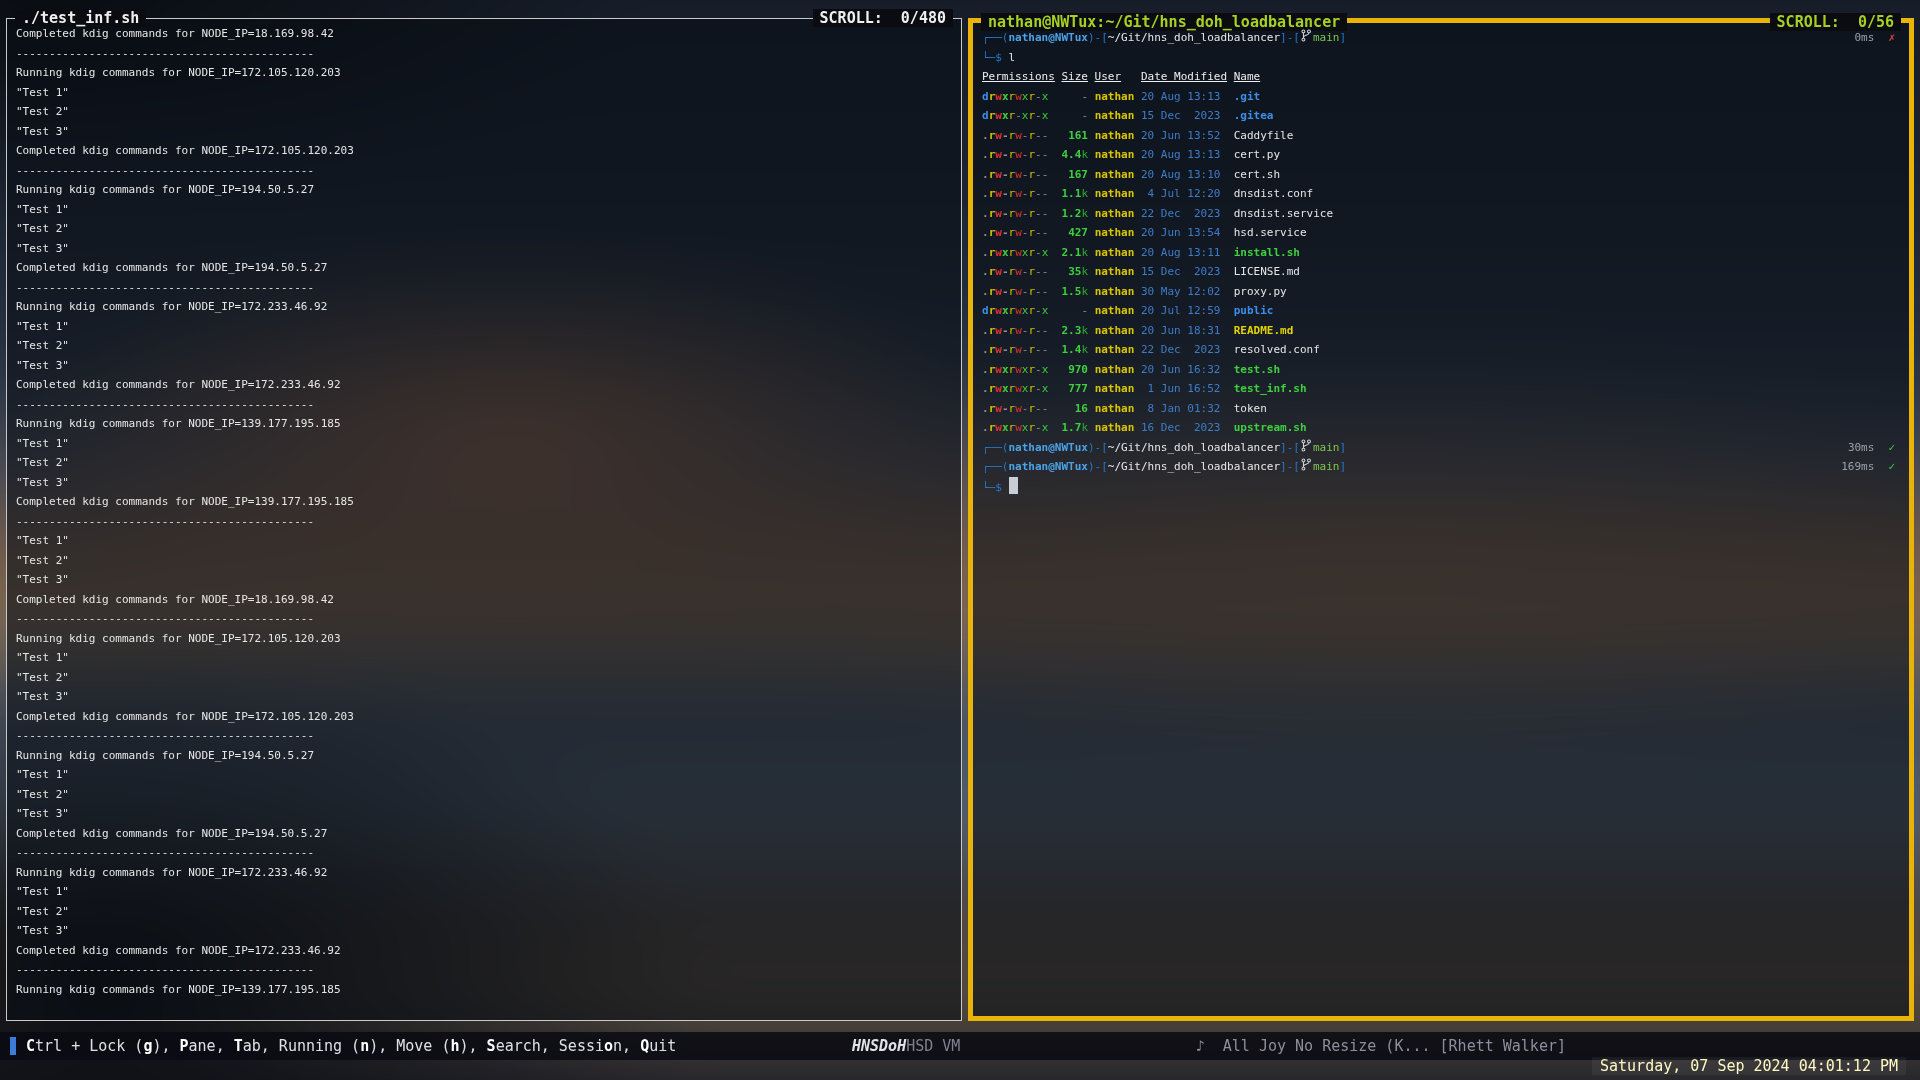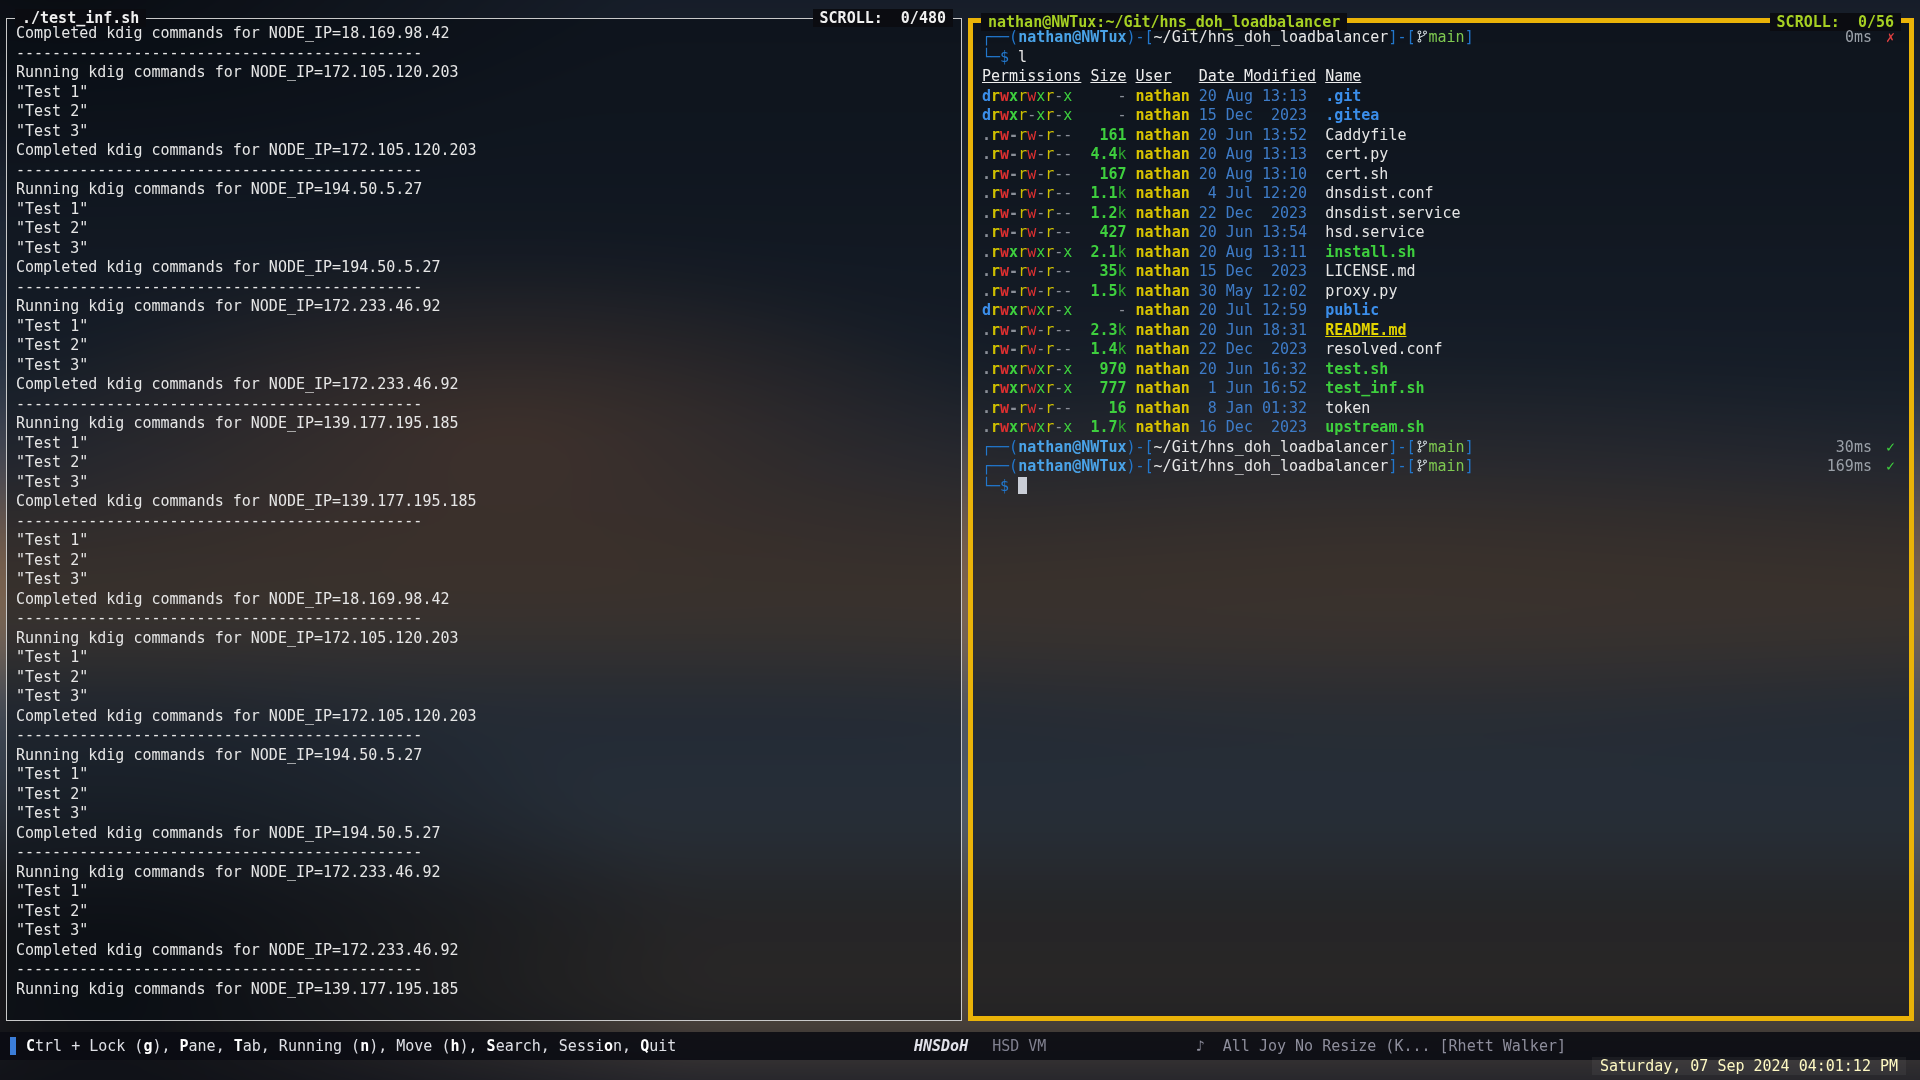--- a/index.html
+++ b/index.html
@@ -19,21 +19,21 @@
   .pane{position:absolute;background:rgba(9,13,21,0.58);box-sizing:border-box;}
   .pane-left{left:6px;top:18px;width:956px;height:1003px;border:1px solid #c9c9c9;}
   .pane-right{left:968px;top:18px;width:946px;height:1003px;border:5px solid #eab308;}
   .pane-title{position:absolute;top:-10px;left:8px;background:#0b0c11;padding:0 7px;
               font-size:15px;font-weight:bold;color:#f0f0f0;white-space:pre;}
   .pane-right .pane-title{color:#a6d023;}
   .pane-scroll{position:absolute;top:-10px;right:8px;background:#0b0c11;padding:0 7px;
                font-size:15px;font-weight:bold;color:#f0f0f0;white-space:pre;}
   .pane-right .pane-scroll{color:#a6d023;}
   .pane-content{position:absolute;inset:0;padding:5px 4px 0 9px;overflow:hidden;
-                font-size:15px;line-height:19.5px;color:#e6e6e6;}
+                font-size:11px;line-height:19.5px;color:#e6e6e6;}
   .tline{white-space:pre;height:19.5px;position:relative;}
   
   .pf{color:#2277cc;}
   .pu{color:#4aa3e8;font-weight:bold;}
   .pp{color:#e8e8e8;}
   .pbr{color:#7ec850;}
   .branch-ic{display:inline-block;width:13px;vertical-align:-2px;}
   .cursor{display:inline-block;width:9px;height:17px;background:#c9cdd6;vertical-align:-3px;}
   .timing{position:absolute;right:10px;top:0;}
   .tms{color:#9aa0a8;}
@@ -46,29 +46,29 @@
   .pw{color:#df3030;}
   .px{color:#3ecf3e;}
   .pm{color:#8a8f98;}
   .pb{font-weight:bold;}
   .sz-num{color:#3ecf3e;font-weight:bold;}
   .sz-unit{color:#2fa82f;}
   .usr{color:#d9c400;font-weight:bold;}
   .dt{color:#3e7cc8;}
   .nm-dir{color:#3b8eea;font-weight:bold;}
   .nm-exec{color:#3ecf3e;font-weight:bold;}
-  .nm-readme{color:#e3d400;font-weight:bold;text-decoration:underline;}
+  .nm-readme{color:#e3d400;font-weight:bold;}
   .nm-file{color:#e6e6e6;}
   
   .status-bar{position:absolute;left:0;right:0;top:1032px;height:28px;background:rgba(10,11,18,0.88);
               display:flex;align-items:center;font-size:15px;color:#dfe0e6;}
   .accent{width:6px;height:18px;background:#3b7dd8;margin:0 10px;}
   .kb{white-space:pre;}
   .kb b{color:#ffffff;}
-  .sb-center{position:absolute;left:914px;display:flex;gap:24px;align-items:flex-start;}
+  .sb-center{position:absolute;left:852px;display:flex;gap:0;align-items:flex-start;}
   .app-name{font-weight:bold;font-style:italic;color:#e2e2ea;}
   .vm-label{color:#80808f;}
   .sb-right{position:absolute;right:14px;display:flex;gap:26px;align-items:center;}
   .music{color:#8e8e9c;white-space:pre;}
   .datetime{color:#fef9c3;background:rgba(255,255,255,0.05);padding:0 8px;white-space:pre;margin-top:40px;}
 </style>
 </head>
 <body>
 
 <div class="screen">

